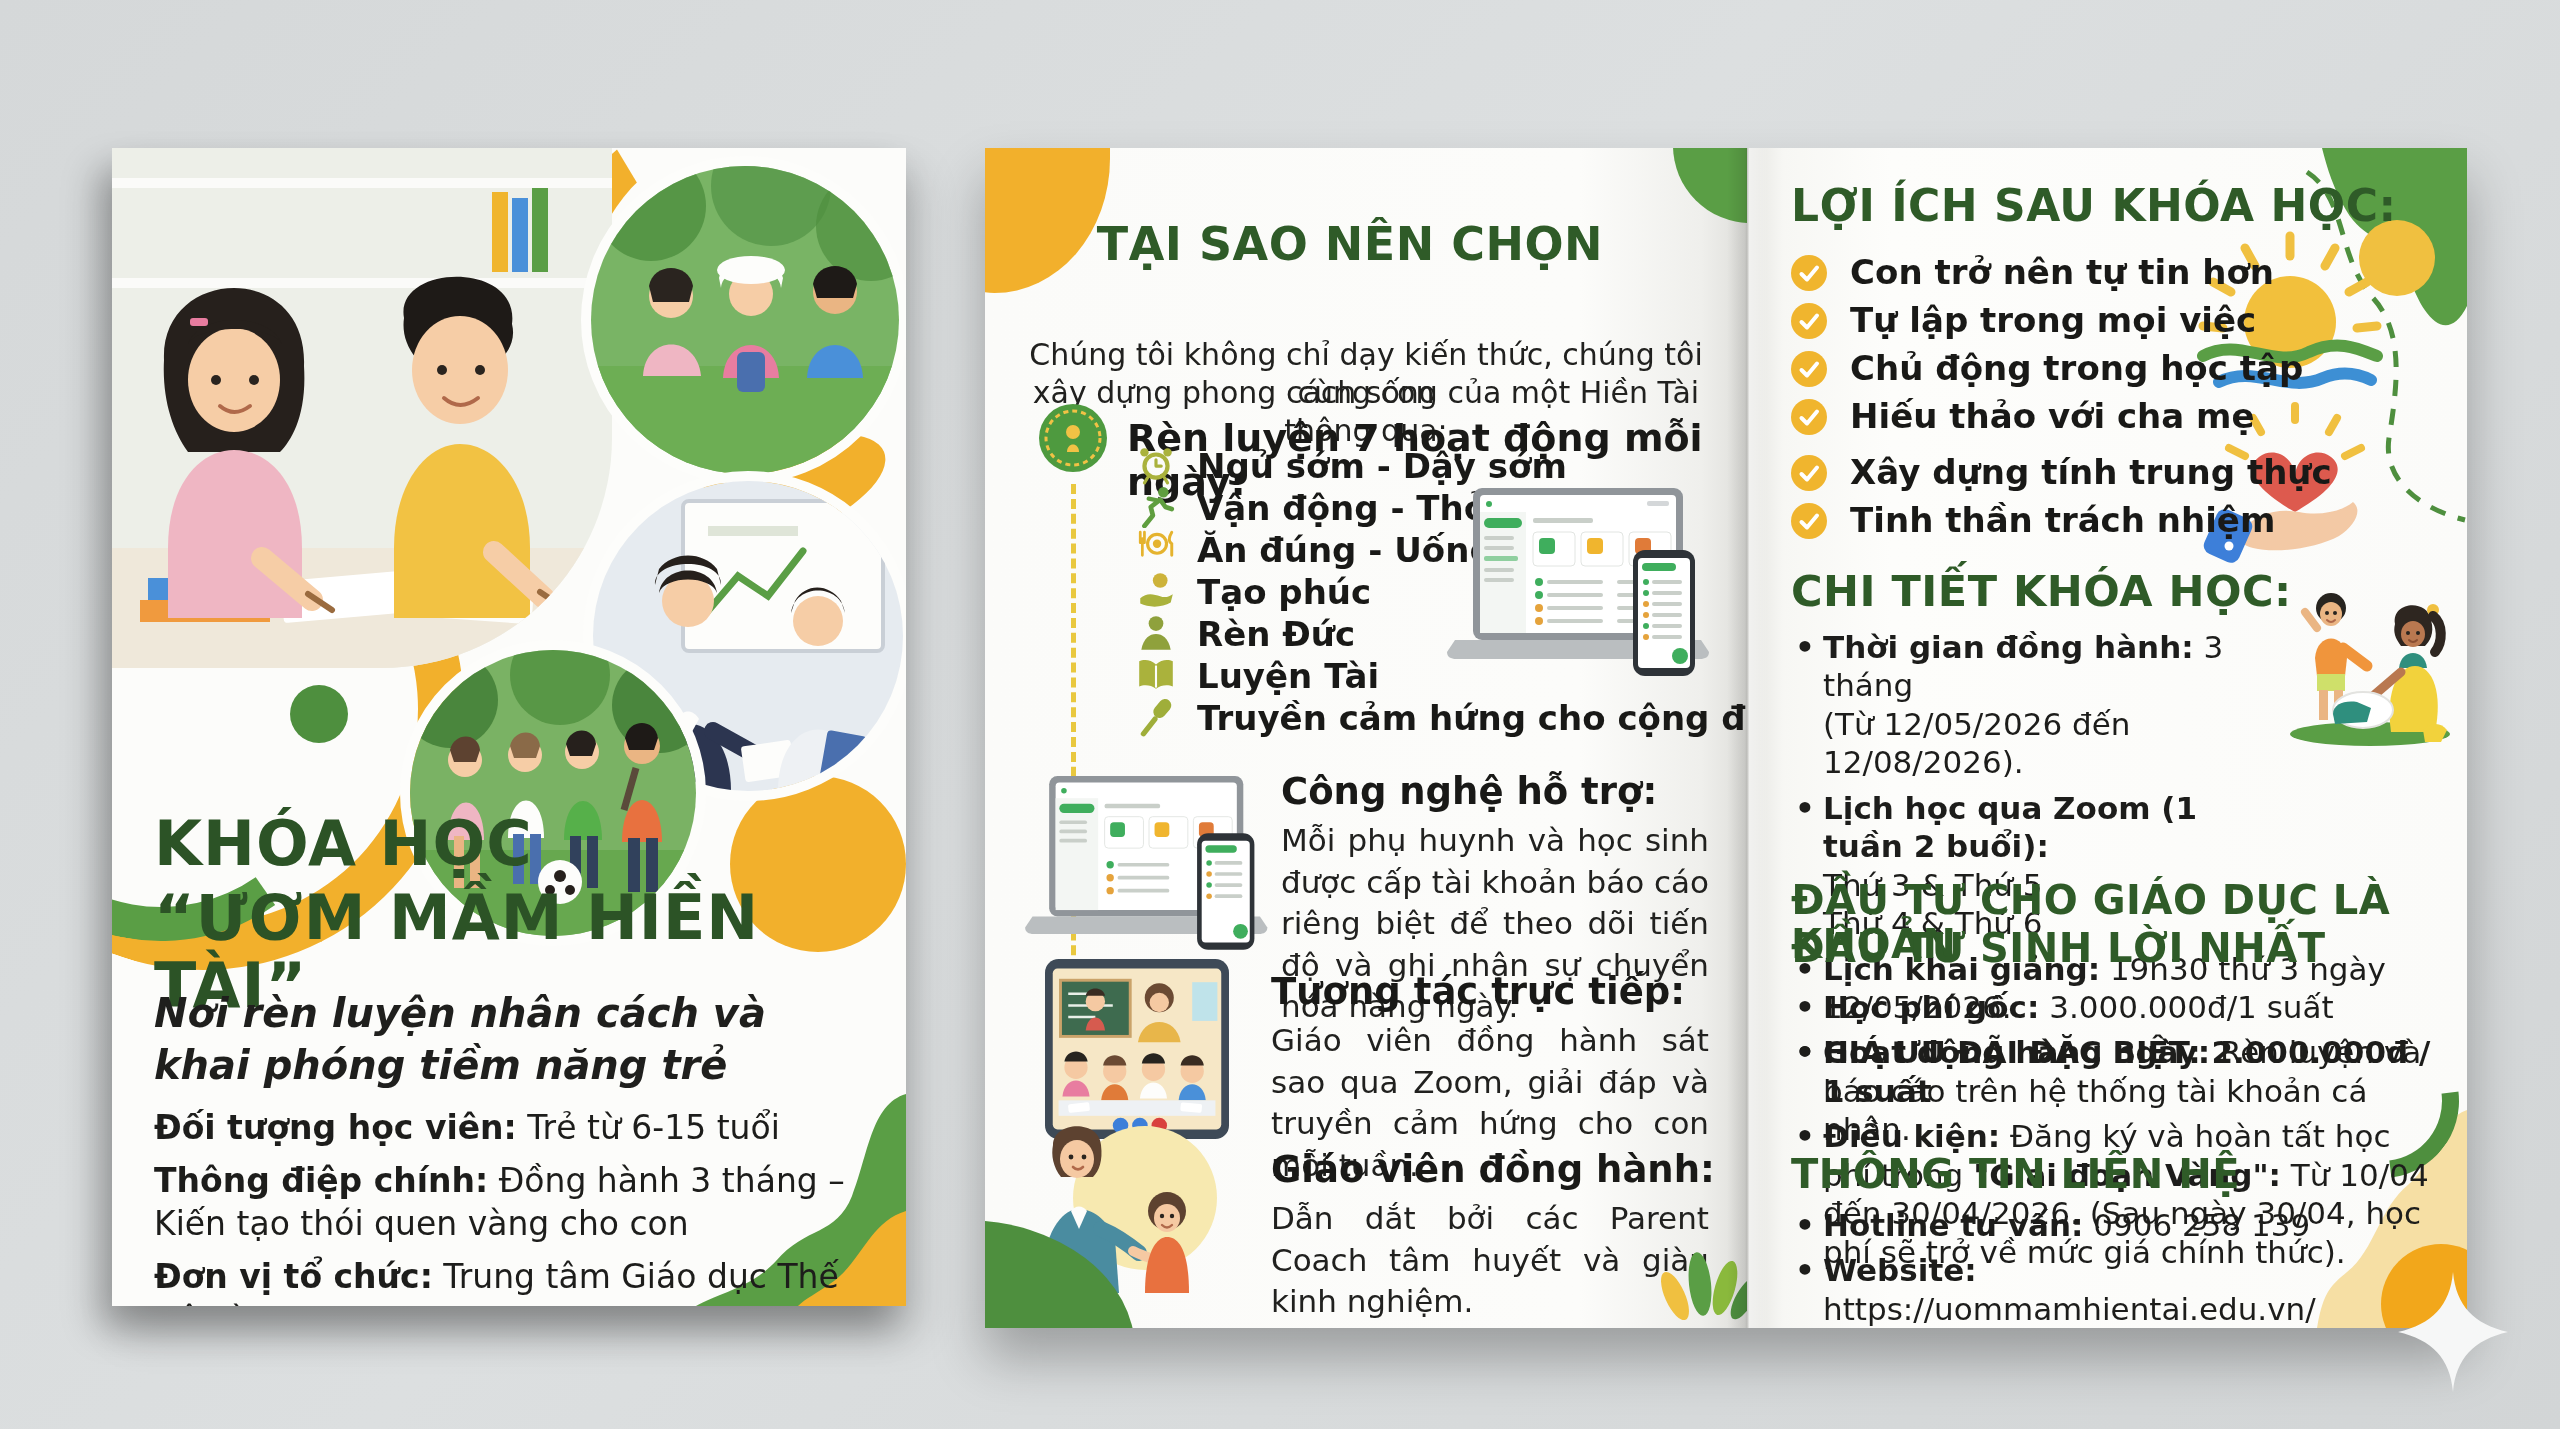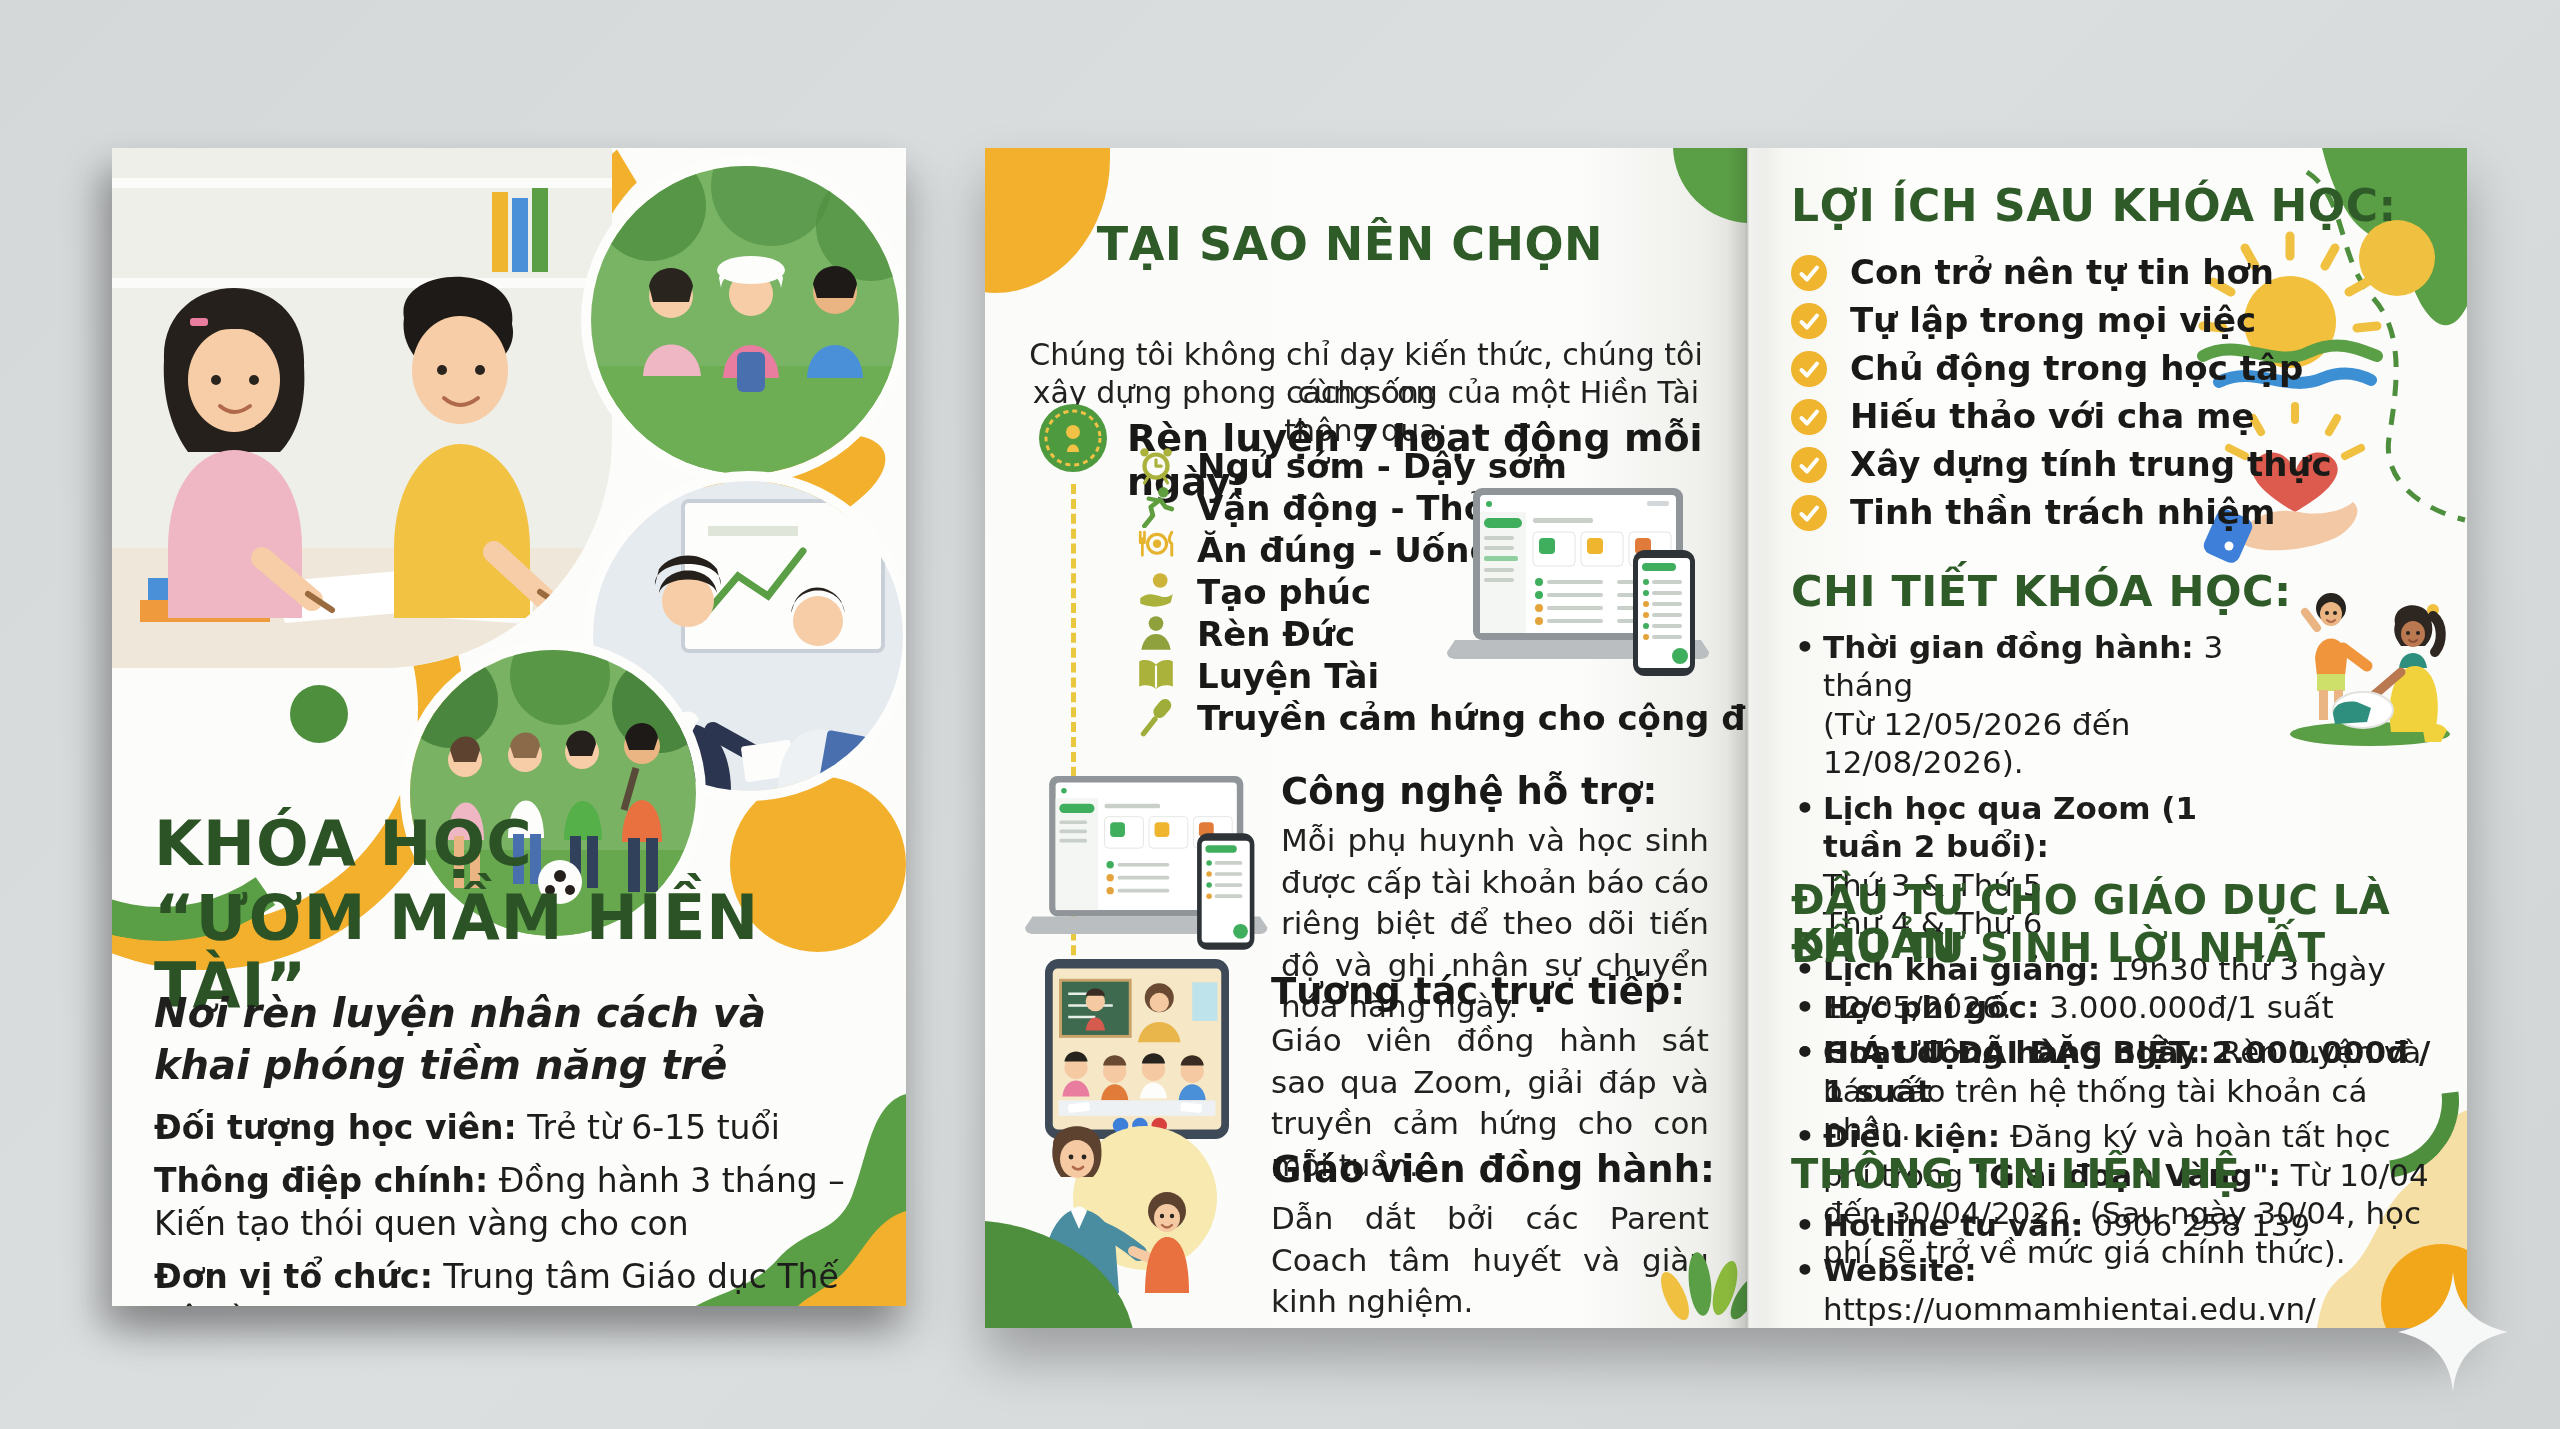--- a/index.html
+++ b/index.html
@@ -527,21 +527,21 @@
               <circle cx="18" cy="18" r="18" fill="#f0b52e"></circle>
               <path d="M10.5 19 L16 24.5 L26 12.5" stroke="#fff" stroke-width="4" fill="none" stroke-linecap="round" stroke-linejoin="round"></path>
             </svg></span>
         <span class="benefit">Chủ động trong học tập</span></div>
       <div style="height:48px;">
         <span class="check"><svg width="36" height="36" viewBox="0 0 36 36">
               <circle cx="18" cy="18" r="18" fill="#f0b52e"></circle>
               <path d="M10.5 19 L16 24.5 L26 12.5" stroke="#fff" stroke-width="4" fill="none" stroke-linecap="round" stroke-linejoin="round"></path>
             </svg></span>
         <span class="benefit">Hiếu thảo với cha mẹ</span></div>
-      <div style="height:48px;">
+      <div style="height:48px;margin-top:8px;">
         <span class="check"><svg width="36" height="36" viewBox="0 0 36 36">
               <circle cx="18" cy="18" r="18" fill="#f0b52e"></circle>
               <path d="M10.5 19 L16 24.5 L26 12.5" stroke="#fff" stroke-width="4" fill="none" stroke-linecap="round" stroke-linejoin="round"></path>
             </svg></span>
         <span class="benefit">Xây dựng tính trung thực</span></div>
       <div style="height:48px;">
         <span class="check"><svg width="36" height="36" viewBox="0 0 36 36">
               <circle cx="18" cy="18" r="18" fill="#f0b52e"></circle>
               <path d="M10.5 19 L16 24.5 L26 12.5" stroke="#fff" stroke-width="4" fill="none" stroke-linecap="round" stroke-linejoin="round"></path>
             </svg></span>

